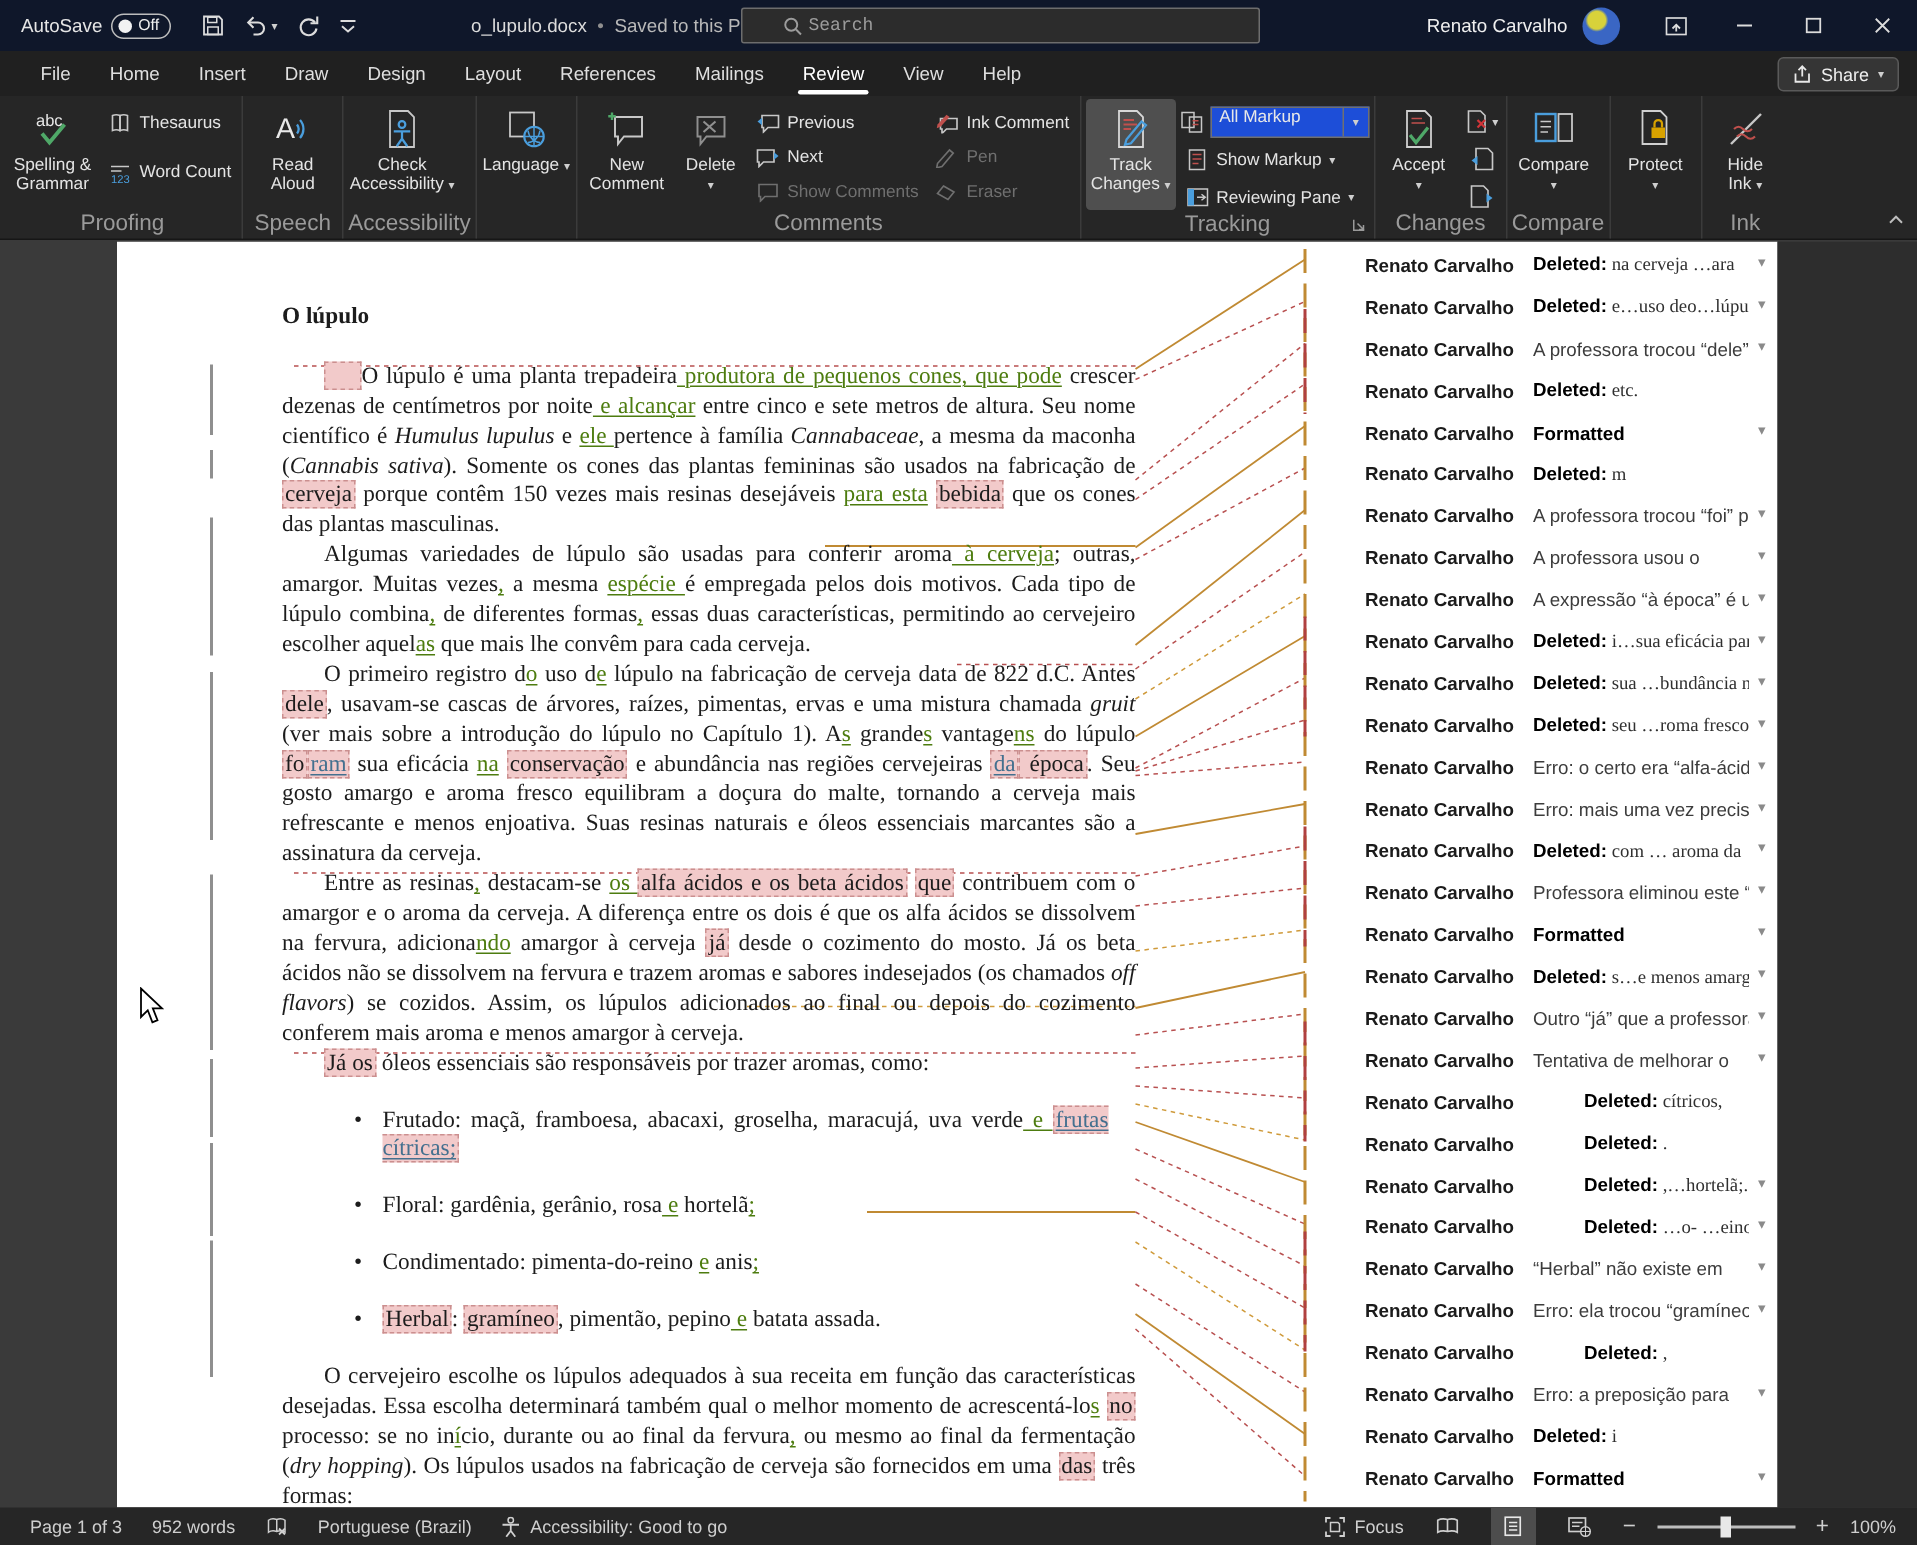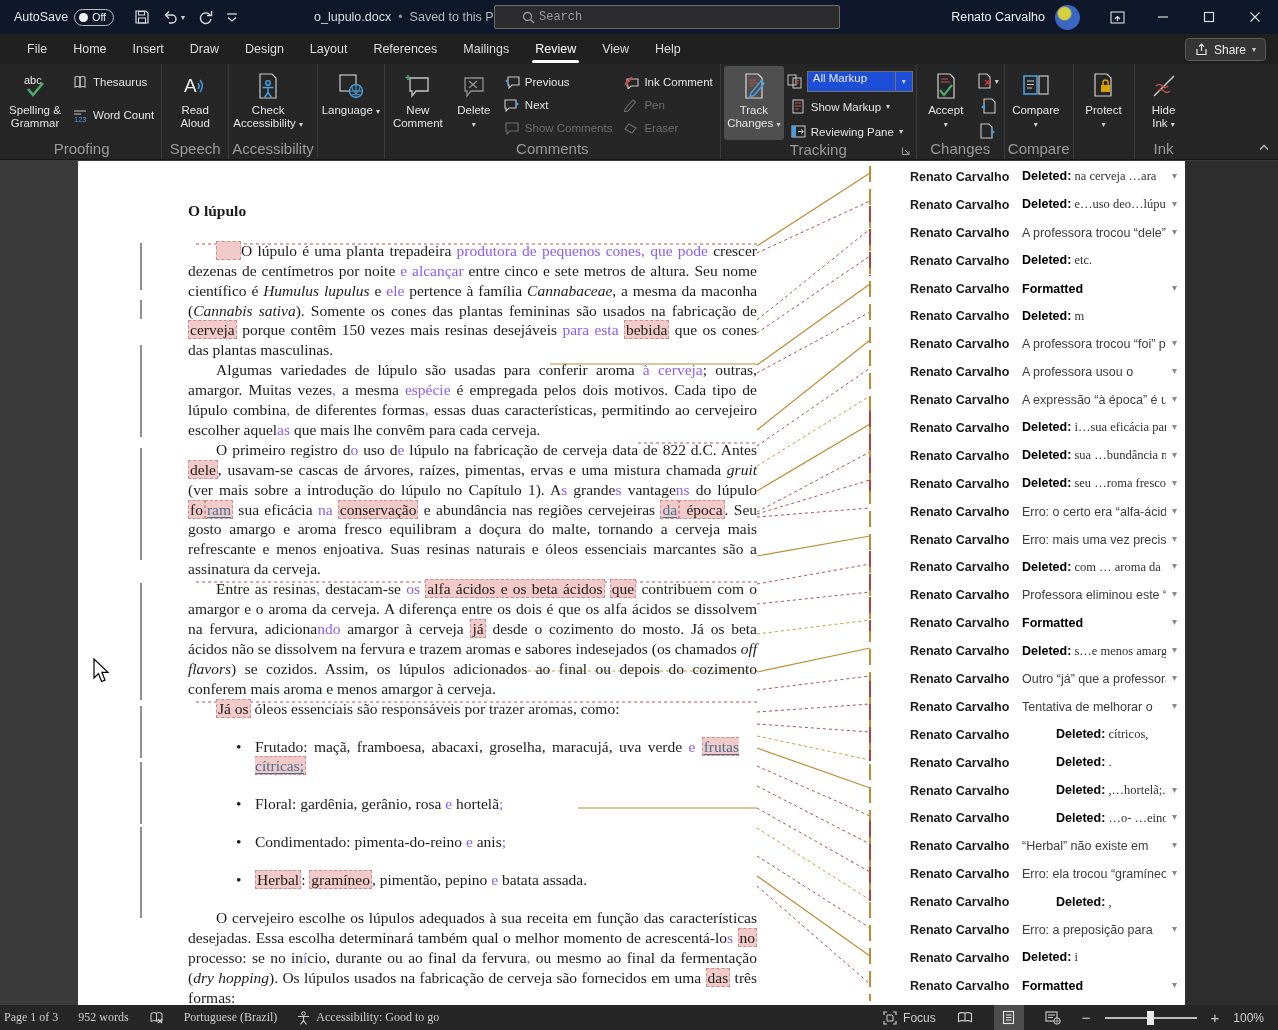--- a/index.html
+++ b/index.html
@@ -62,38 +62,38 @@
   .rightstrip{position:absolute;left:1185px;top:0;bottom:0;width:93px;background:#2d2d2d;}
   .sheet{position:absolute;left:78px;top:0;width:1107px;height:844px;background:#ffffff;overflow:hidden;}
   .changebar{position:absolute;left:62px;width:2px;background:#8f8f8f;}
   .doc-text{position:absolute;left:110px;top:40px;width:569px;font-family:"Liberation Serif",serif;
             font-size:15.5px;line-height:19.9px;color:#1c1c1c;}
   .blk-title{font-weight:bold;margin:0 0 19.9px 0;font-size:15.5px;}
   .blk-para{margin:0;text-indent:28px;text-align:justify;}
   .blk-bullet{margin:18px;padding-left:49px;text-align:justify;position:relative;}
   .blk-bullet::before{content:"\2022";position:absolute;left:30px;}
   .sg-i{font-style:italic;}
-  .sg-ins{color:#8b5cf6;text-underline-offset:2px;text-decoration-thickness:1px;}
+  .sg-ins{color:#4d7c0f;text-decoration:underline;text-underline-offset:2px;text-decoration-thickness:1px;}
   .sg-del{background:#f2caca;border:1px dashed #cb8f8f;padding:0 1px;}
   .sg-delins{background:#f2caca;border:1px dashed #cb8f8f;padding:0 1px;color:#44708f;
              text-decoration:underline;text-underline-offset:2px;}
   .connector{position:absolute;left:0;top:0;pointer-events:none;}
   
   .rev-list{position:absolute;left:832px;top:2px;width:276px;}
   .rev-row{height:27.9px;display:flex;align-items:center;position:relative;font-size:12.5px;}
   .rev-author{width:112px;flex-shrink:0;font-weight:bold;color:#1b1b1b;}
   .rev-desc{flex:1;overflow:hidden;white-space:nowrap;margin-right:20px;color:#3c3c3c;}
   .rev-desc b{color:#000;}
   .rev-desc .dtxt{font-family:"Liberation Serif",serif;color:#303030;}
   .rev-indent .rev-desc{padding-left:34px;}
   .rev-arrow{position:absolute;right:9px;top:8px;color:#8a8a8a;font-size:10px;line-height:10px;}
   
   .statusbar{position:absolute;left:0;bottom:0;width:100%;height:25px;background:#262626;color:#cfcfcf;
              font-size:12px;display:flex;align-items:center;}
-  .sb-left{display:flex;align-items:flex-end;gap:20px;padding-left:4px;font-family:Liberation Serif, serif;}
+  .sb-left{display:flex;align-items:flex-end;gap:20px;padding-left:20px;}
   .sb-item{display:flex;align-items:center;gap:6px;white-space:nowrap;}
   .sb-right{position:absolute;right:0;top:0;height:25px;display:flex;align-items:center;gap:14px;padding-right:14px;}
   .viewbtn{width:30px;height:25px;display:flex;align-items:center;justify-content:center;}
   .viewbtn.active{background:#4d4d4d;}
   .zoomtrack{width:92px;height:2px;background:#bdbdbd;position:relative;}
   .zoomthumb{position:absolute;left:42px;top:-6px;width:7px;height:14px;background:#e8e8e8;}
   .cursor{position:absolute;z-index:50;}
 </style>
 </head>
 <body>

